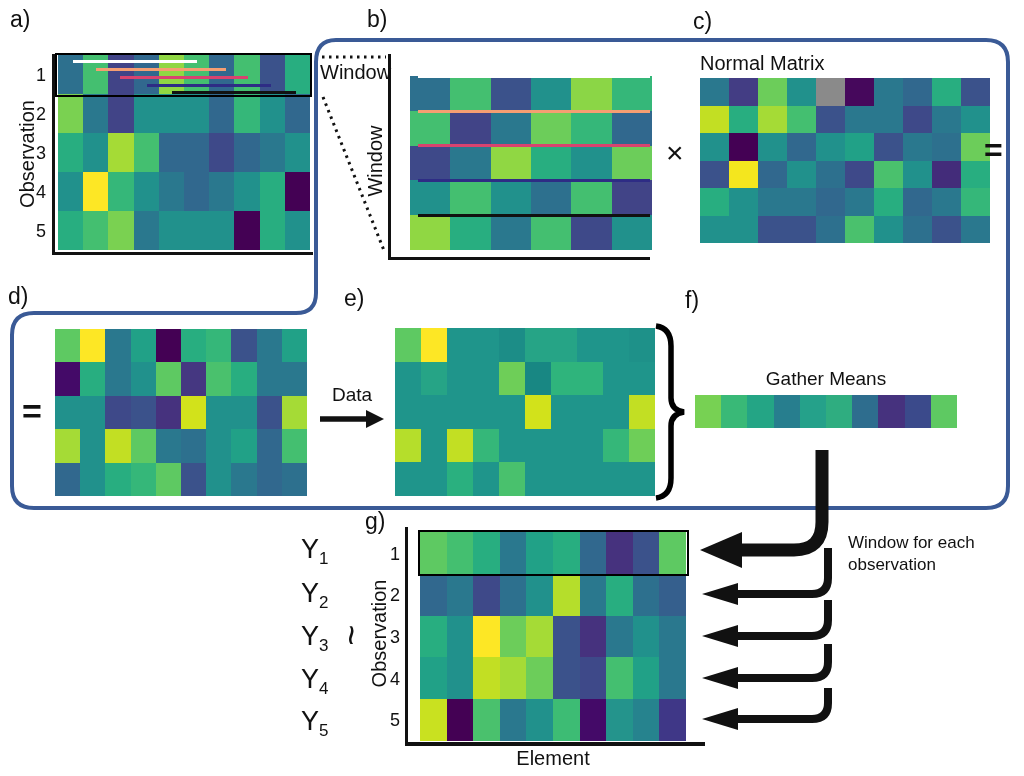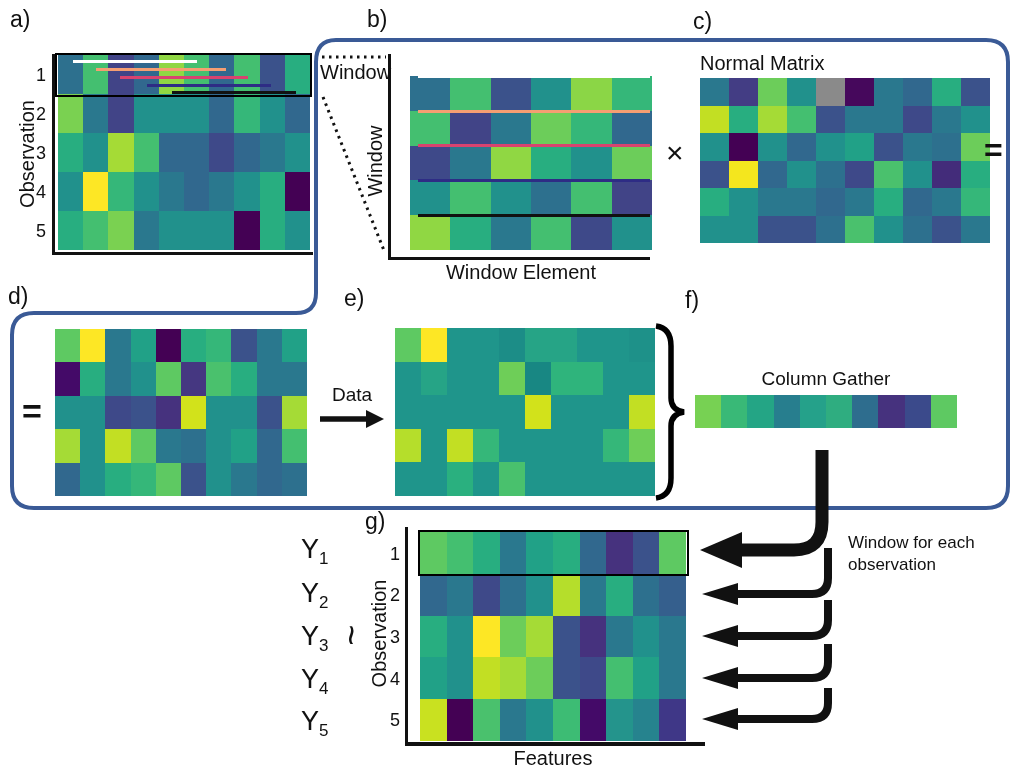--- a/index.html
+++ b/index.html
@@ -154,21 +154,20 @@
       <div class="cell" style="background: rgb(42, 120, 142);"></div>
       <div class="cell" style="background: rgb(68, 191, 112);"></div>
       <div class="cell" style="background: rgb(62, 73, 137);"></div>
       <div class="cell" style="background: rgb(33, 145, 140);"></div>
     </div>
   <div class="wline" style="left: 418px; top: 75px; width: 232px; z-index: 4; background: rgb(255, 255, 255);"></div>
   <div class="wline" style="left: 418px; top: 110px; width: 232px; z-index: 4; background: rgb(245, 158, 114);"></div>
   <div class="wline" style="left: 418px; top: 144px; width: 232px; z-index: 4; background: rgb(216, 67, 111);"></div>
   <div class="wline" style="left: 418px; top: 179px; width: 232px; z-index: 4; background: rgb(46, 44, 133);"></div>
   <div class="wline" style="left: 418px; top: 214px; width: 232px; z-index: 4; background: rgb(17, 17, 17);"></div>
-  <div class="t axlabel txt-layer" style="left:390px;top:261px;width:262px;">Window Element</div>
 
   <div class="t txt-layer" style="left:700px;top:52px;width:290px;text-align:left;font-size:20px;">Normal Matrix</div>
   <div class="t txt-layer" style="left:666px;top:136px;font-size:30px;">×</div>
   <div class="heatmap hm-layer" id="hm-c" style="left:700px;top:78px;width:290px;height:165px;grid-template-rows:repeat(6,1fr);grid-template-columns:repeat(10,1fr);">
       <div class="cell" style="background: rgb(42, 120, 142);"></div>
       <div class="cell" style="background: rgb(67, 61, 132);"></div>
       <div class="cell" style="background: rgb(108, 205, 90);"></div>
       <div class="cell" style="background: rgb(33, 145, 140);"></div>
       <div class="cell" style="background: rgb(138, 138, 138);"></div>
       <div class="cell" style="background: rgb(70, 8, 92);"></div>
@@ -330,21 +329,21 @@
       <div class="cell" style="background: rgb(42, 176, 127);"></div>
       <div class="cell" style="background: rgb(31, 149, 139);"></div>
       <div class="cell" style="background: rgb(73, 193, 109);"></div>
       <div class="cell" style="background: rgb(31, 149, 139);"></div>
       <div class="cell" style="background: rgb(31, 149, 139);"></div>
       <div class="cell" style="background: rgb(31, 149, 139);"></div>
       <div class="cell" style="background: rgb(31, 149, 139);"></div>
       <div class="cell" style="background: rgb(31, 149, 139);"></div>
     </div>
 
-  <div class="t txt-layer" style="left:695px;top:368px;width:262px;text-align:center;font-size:19px;">Column Gather</div>
+  <div class="t txt-layer" style="left:695px;top:368px;width:262px;text-align:center;font-size:19px;">Gather Means</div>
   <div class="heatmap hm-layer" id="hm-f" style="left:695px;top:395px;width:262px;height:33px;grid-template-rows:1fr;grid-template-columns:repeat(10,1fr);">
       <div class="cell" style="background: rgb(119, 209, 83);"></div>
       <div class="cell" style="background: rgb(57, 185, 119);"></div>
       <div class="cell" style="background: rgb(36, 165, 133);"></div>
       <div class="cell" style="background: rgb(39, 126, 142);"></div>
       <div class="cell" style="background: rgb(37, 161, 138);"></div>
       <div class="cell" style="background: rgb(47, 173, 128);"></div>
       <div class="cell" style="background: rgb(46, 109, 142);"></div>
       <div class="cell" style="background: rgb(70, 50, 126);"></div>
       <div class="cell" style="background: rgb(59, 74, 139);"></div>
@@ -411,18 +410,18 @@
       <div class="cell" style="background: rgb(74, 193, 109);"></div>
       <div class="cell" style="background: rgb(42, 120, 142);"></div>
       <div class="cell" style="background: rgb(33, 145, 140);"></div>
       <div class="cell" style="background: rgb(61, 188, 116);"></div>
       <div class="cell" style="background: rgb(68, 10, 104);"></div>
       <div class="cell" style="background: rgb(36, 148, 140);"></div>
       <div class="cell" style="background: rgb(38, 131, 142);"></div>
       <div class="cell" style="background: rgb(63, 55, 135);"></div>
     </div>
   <div class="rowbox" style="left:418px;top:530px;width:267px;height:42px;"></div>
-  <div class="t axlabel txt-layer" style="left:420px;top:747px;width:266px;">Features</div>
+  <div class="t axlabel txt-layer" style="left:420px;top:747px;width:266px;">Element</div>
 
   <div class="t txt-layer" style="left:848px;top:533px;font-size:17px;">Window for each</div>
   <div class="t txt-layer" style="left:848px;top:555px;font-size:17px;">observation</div>
 
 </div>
 
 </body></html>

